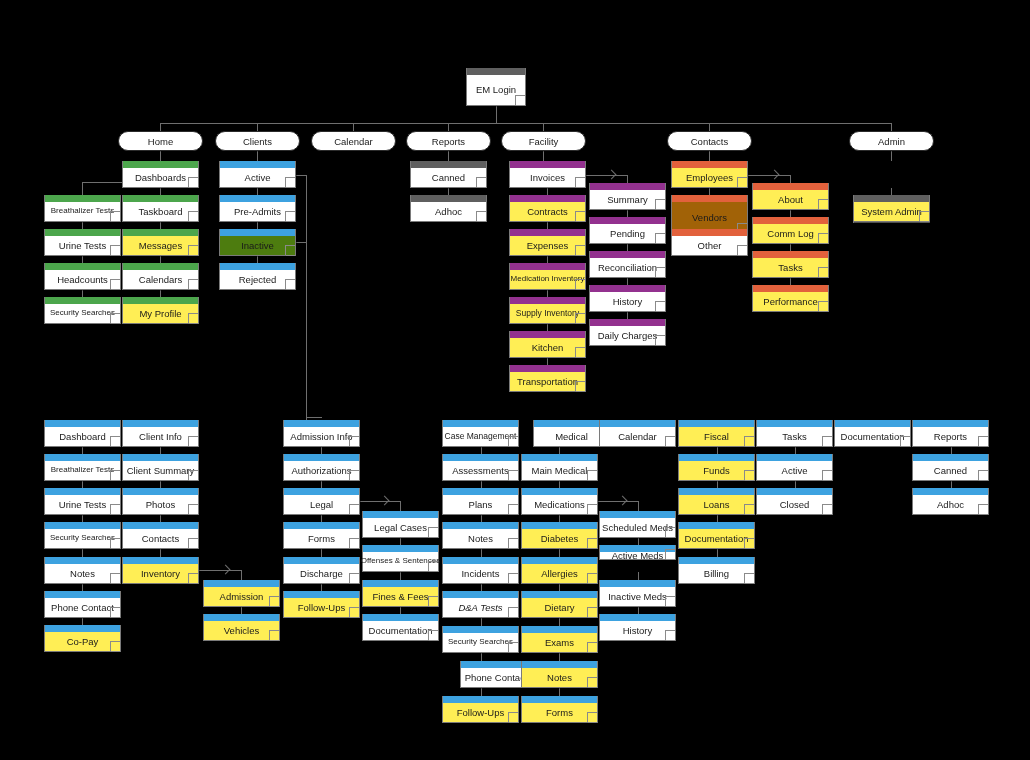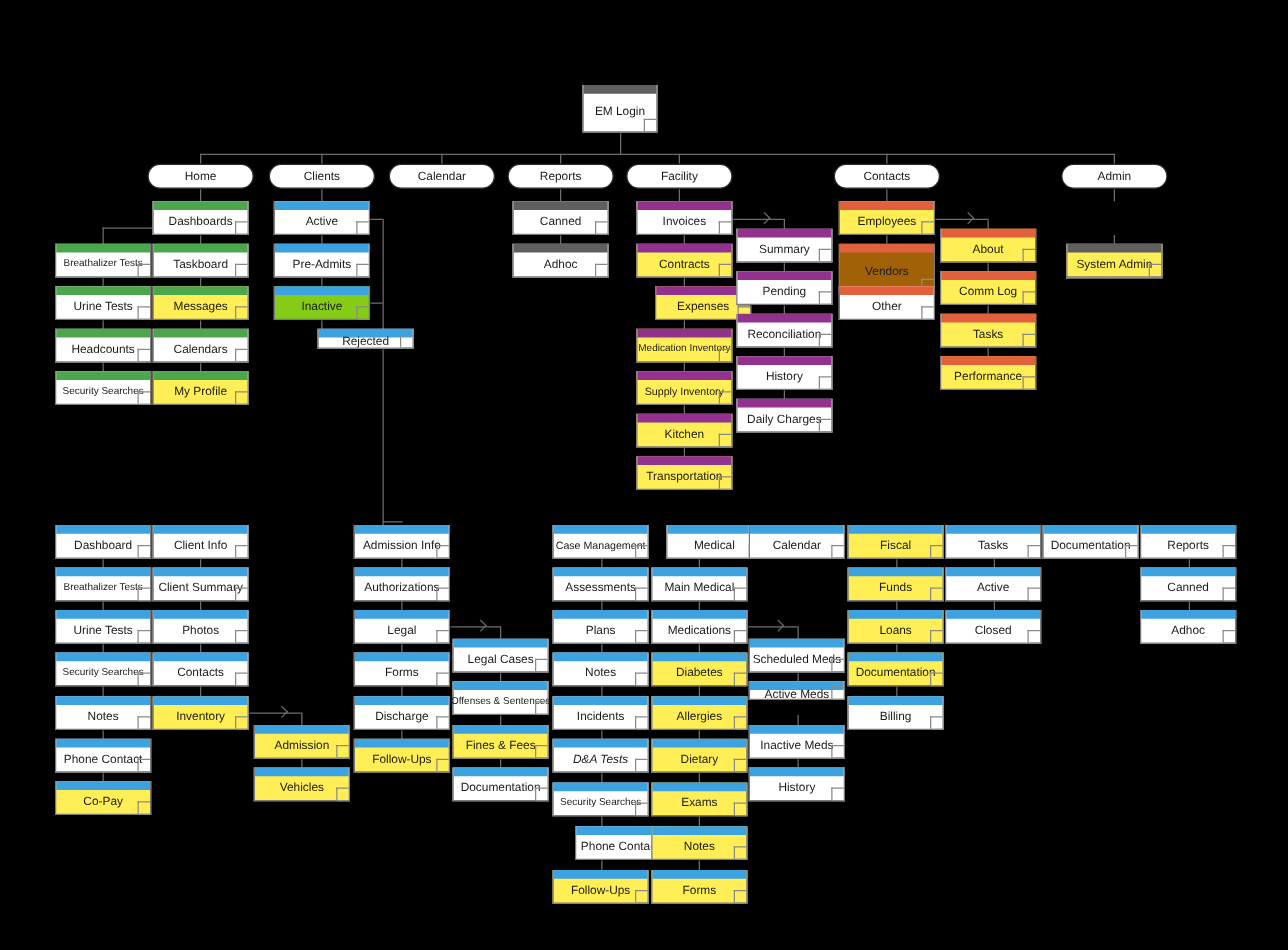--- a/index.html
+++ b/index.html
@@ -221,26 +221,26 @@
     <div class="node" style="left: 219px; top: 161px; width: 77px; height: 27px; background: rgb(255, 255, 255);">
       <div class="bar" style="background: rgb(61, 162, 224);"></div>
       <div class="lbl">Active</div>
       <div class="fold"></div>
     </div>
     <div class="node" style="left: 219px; top: 195px; width: 77px; height: 27px; background: rgb(255, 255, 255);">
       <div class="bar" style="background: rgb(61, 162, 224);"></div>
       <div class="lbl">Pre-Admits</div>
       <div class="fold"></div>
     </div>
-    <div class="node" style="left: 219px; top: 229px; width: 77px; height: 27px; background: #84cc16;">
+    <div class="node" style="left: 219px; top: 229px; width: 77px; height: 27px; background: #4d7c0f;">
       <div class="bar" style="background: rgb(61, 162, 224);"></div>
       <div class="lbl">Inactive</div>
       <div class="fold"></div>
     </div>
-    <div class="node" style="left: 219px; top: 263px; width: 77px; height: 16px; background: rgb(255, 255, 255); margin-left: 35px;">
+    <div class="node" style="left: 219px; top: 263px; width: 77px; height: 27px; background: rgb(255, 255, 255);">
       <div class="bar" style="background: rgb(61, 162, 224);"></div>
       <div class="lbl">Rejected</div>
       <div class="fold"></div>
     </div>
     <div class="node" style="left: 410px; top: 161px; width: 77px; height: 27px; background: rgb(255, 255, 255);">
       <div class="bar" style="background: rgb(95, 95, 95);"></div>
       <div class="lbl">Canned</div>
       <div class="fold"></div>
     </div>
     <div class="node" style="left: 410px; top: 195px; width: 77px; height: 27px; background: rgb(255, 255, 255);">
@@ -251,21 +251,21 @@
     <div class="node" style="left: 509px; top: 161px; width: 77px; height: 27px; background: rgb(255, 255, 255);">
       <div class="bar" style="background: rgb(147, 49, 143);"></div>
       <div class="lbl">Invoices</div>
       <div class="fold"></div>
     </div>
     <div class="node" style="left: 509px; top: 195px; width: 77px; height: 27px; background: rgb(255, 238, 85);">
       <div class="bar" style="background: rgb(147, 49, 143);"></div>
       <div class="lbl">Contracts</div>
       <div class="fold"></div>
     </div>
-    <div class="node" style="left: 509px; top: 229px; width: 77px; height: 27px; background: rgb(255, 238, 85); margin-left: 15px;">
+    <div class="node" style="left: 509px; top: 229px; width: 77px; height: 27px; background: rgb(255, 238, 85);">
       <div class="bar" style="background: rgb(147, 49, 143);"></div>
       <div class="lbl">Expenses</div>
       <div class="fold"></div>
     </div>
     <div class="node" style="left: 509px; top: 263px; width: 77px; height: 27px; background: rgb(255, 238, 85);">
       <div class="bar" style="background: rgb(147, 49, 143);"></div>
       <div class="lbl" style="font-size: 8px;">Medication Inventory</div>
       <div class="fold"></div>
     </div>
     <div class="node" style="left: 509px; top: 297px; width: 77px; height: 27px; background: rgb(255, 238, 85);">

